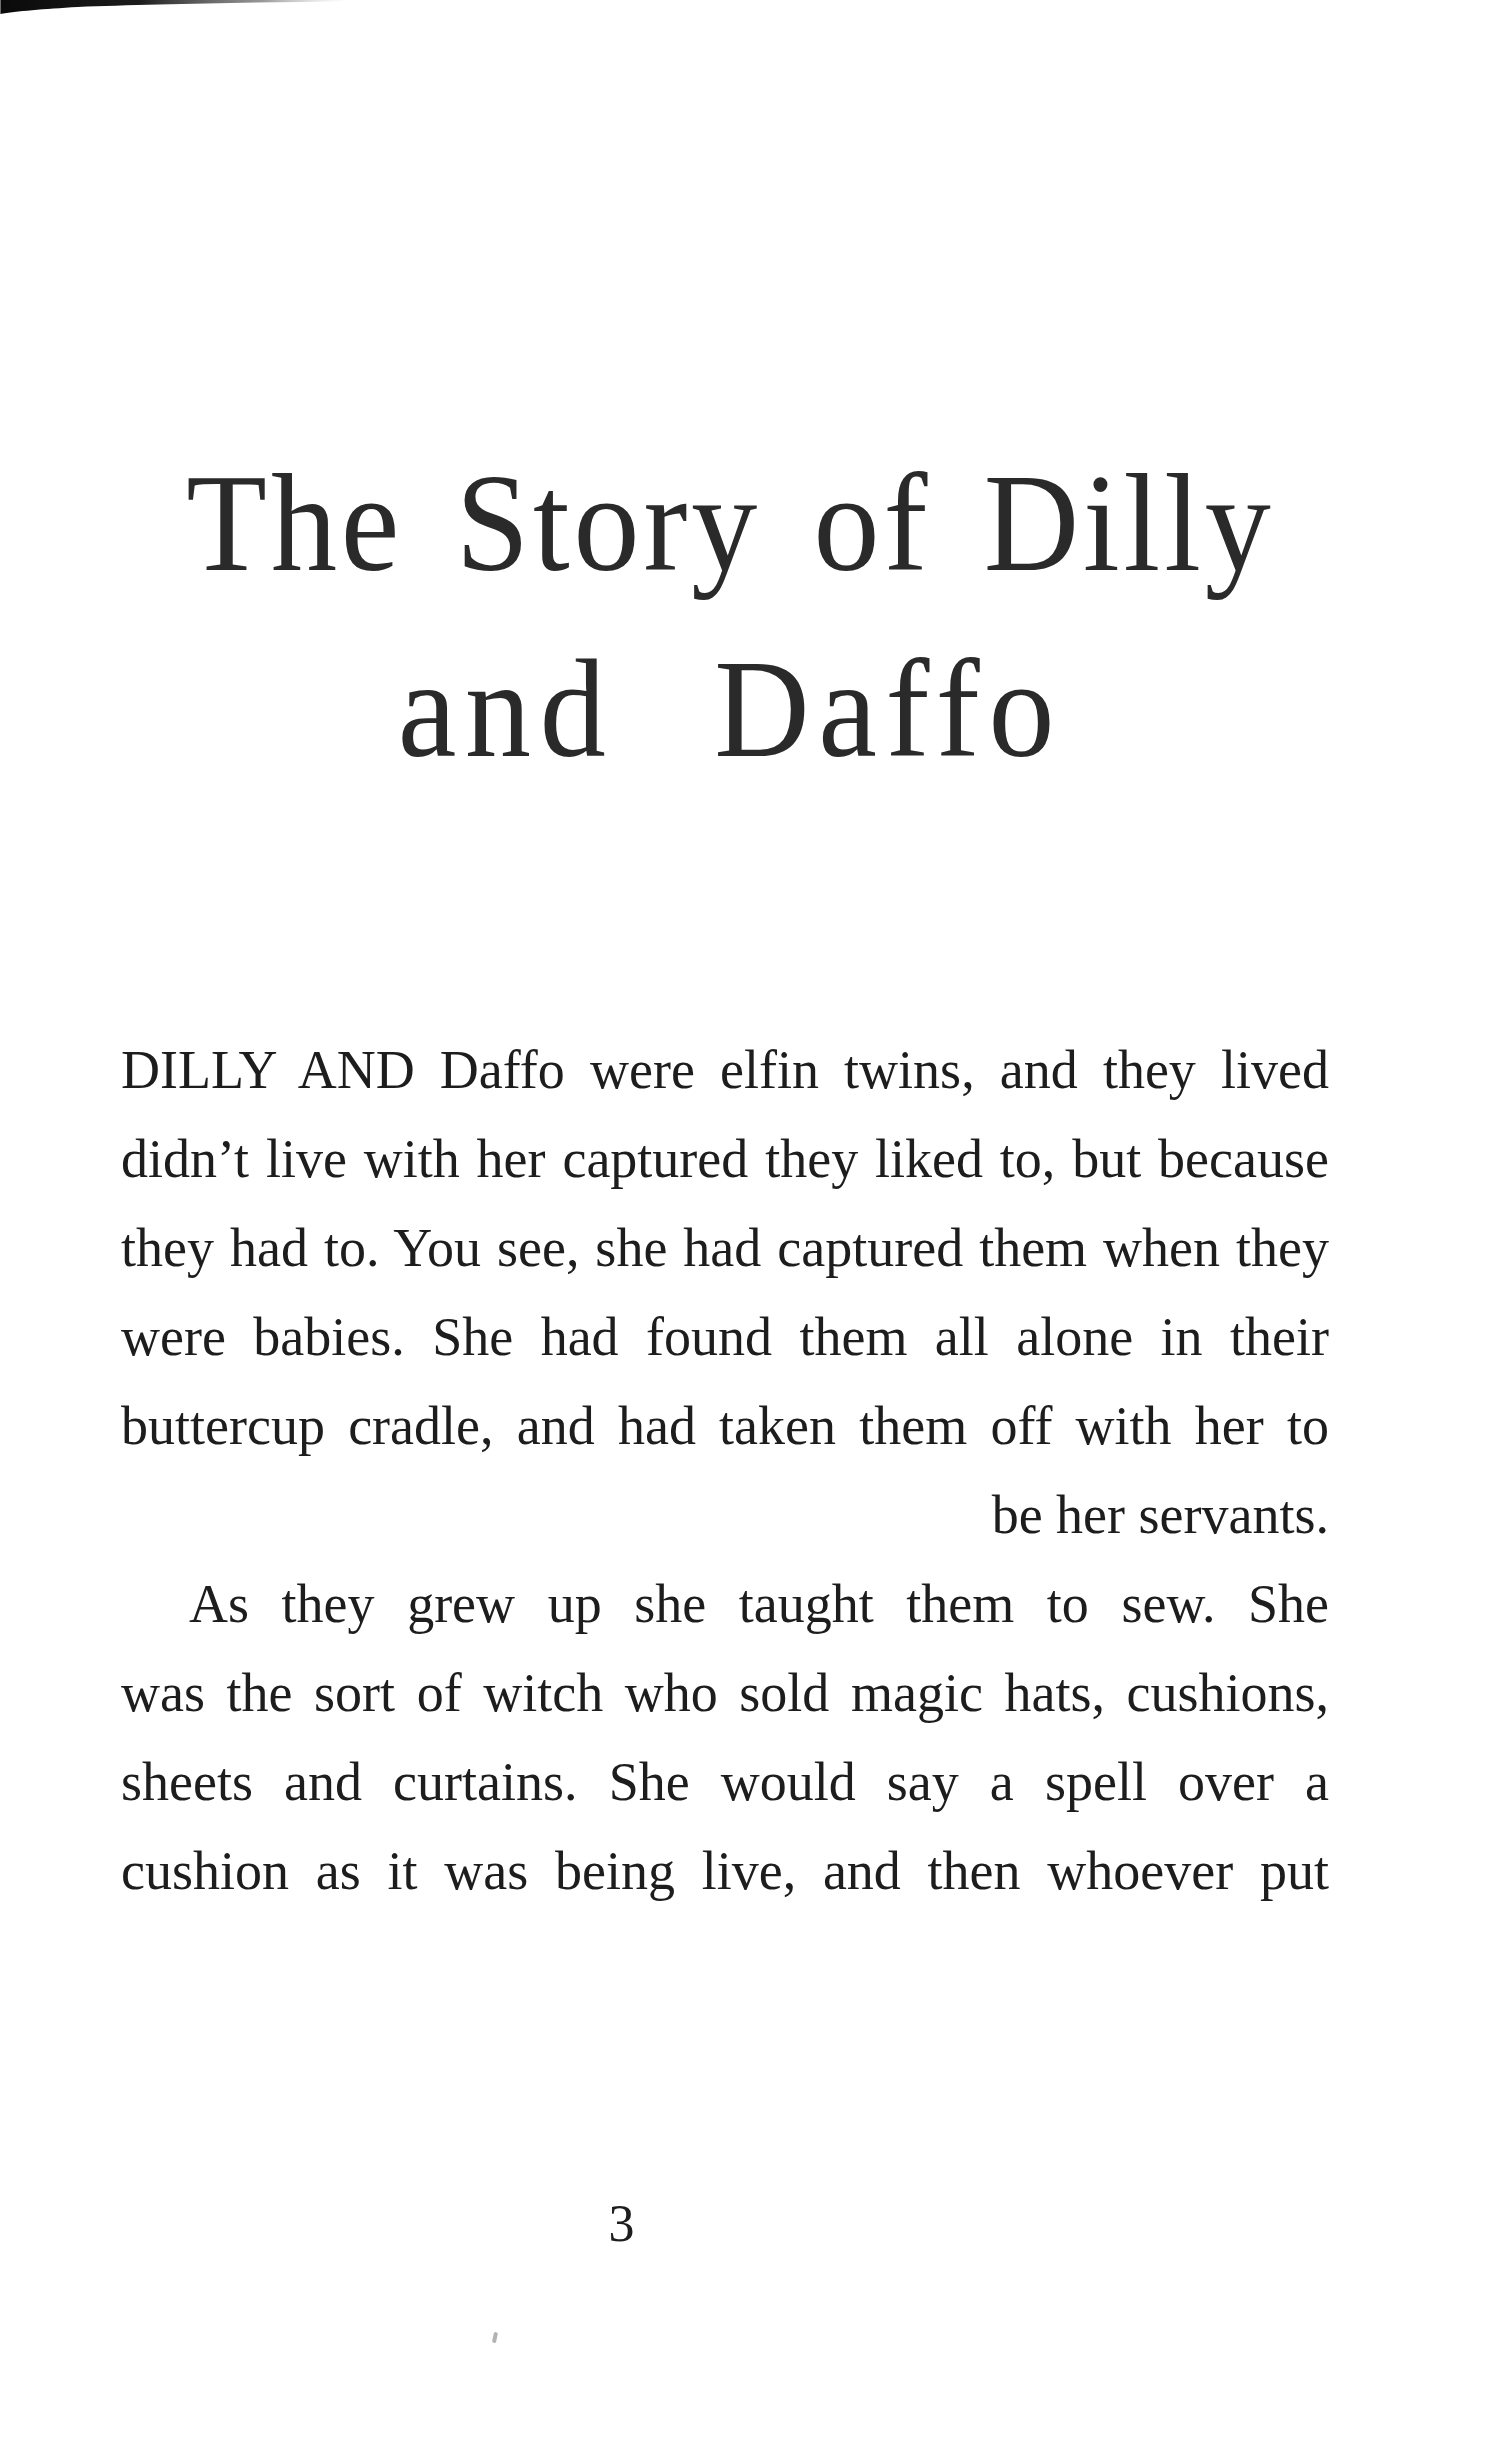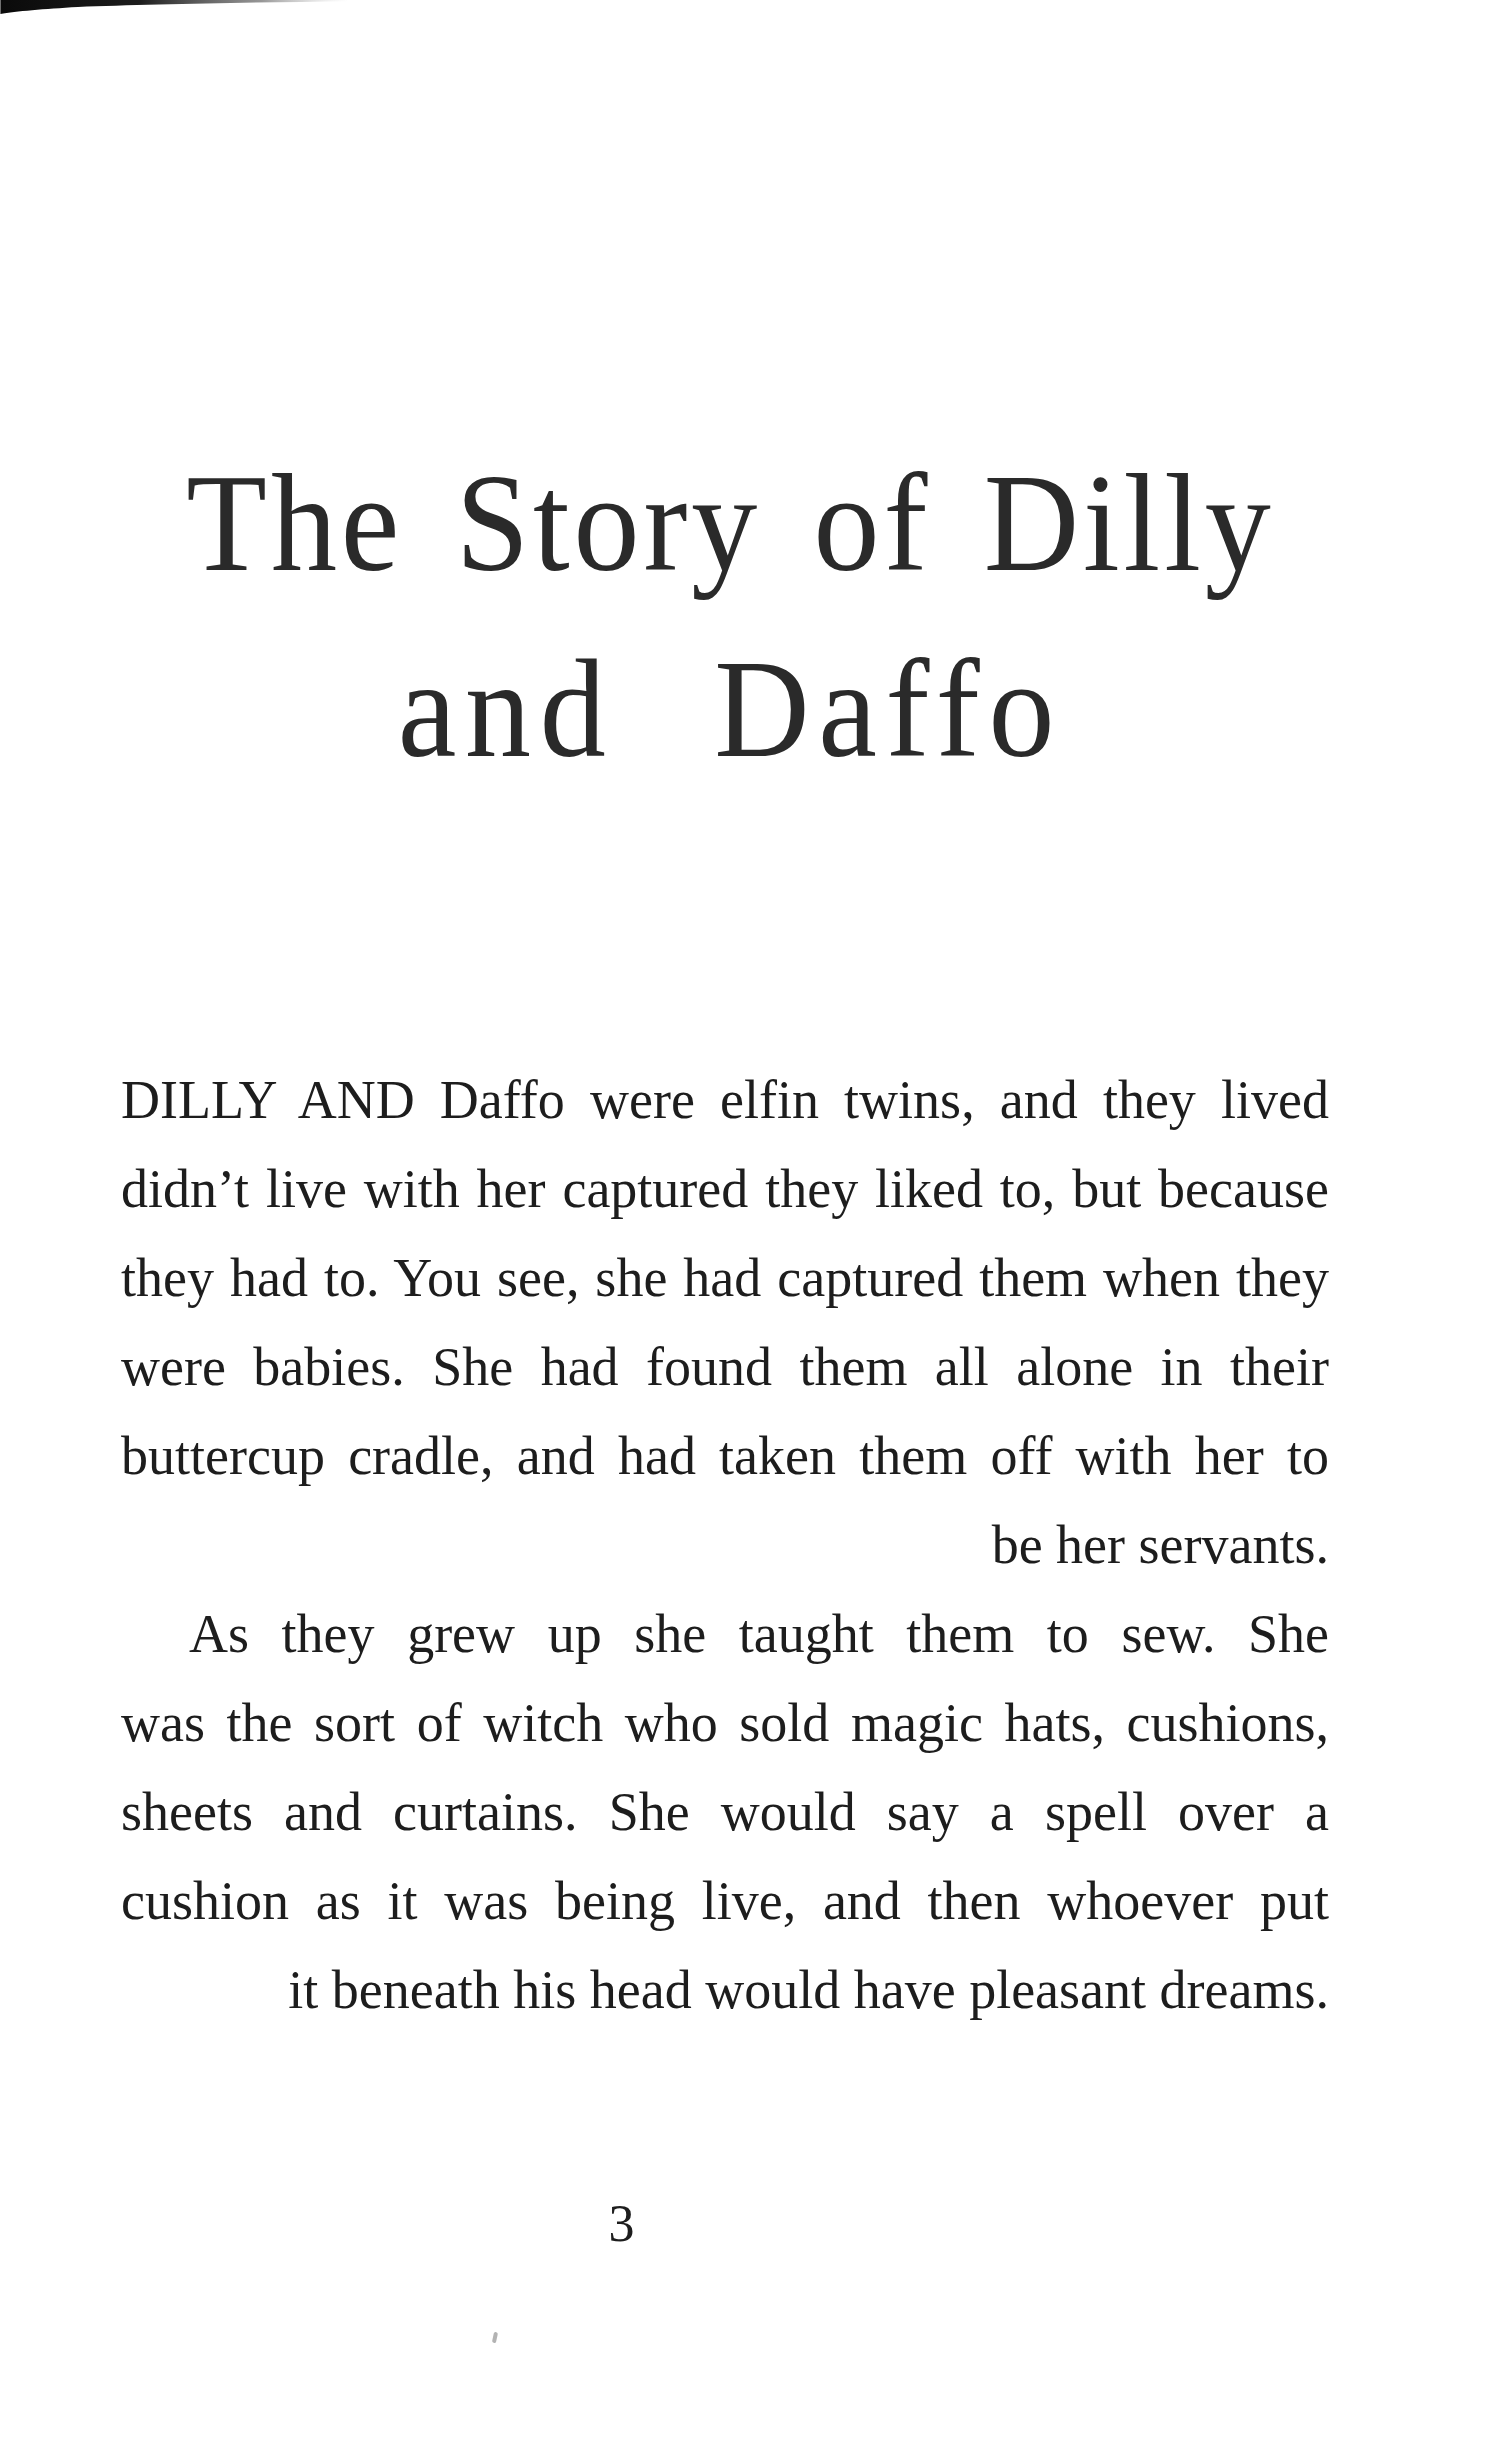--- a/index.html
+++ b/index.html
@@ -45,21 +45,21 @@
   }
   .title-line-2{
     letter-spacing:8.7px;
     word-spacing:58px;
     transform:scaleY(1.06);
     transform-origin:top center;
     display:block;
   }
   .body-block{
     position:absolute;
-    top:1056px;
+    top:1026px;
     left:121px;
     width:1208px;
     color:var(--ink);
     font-size:54px;
     line-height:89px;
   }
   .body-line{
     white-space:normal;
     text-align:right;
   }
@@ -118,21 +118,20 @@
       <div class="body-line justify">DILLY AND Daffo were elfin twins, and they lived</div>
       <div class="body-line justify">didn’t live with her captured they liked to, but because</div>
       <div class="body-line justify">they had to. You see, she had captured them when they</div>
       <div class="body-line justify">were babies. She had found them all alone in their</div>
       <div class="body-line justify">buttercup cradle, and had taken them off with her to</div>
       <div class="body-line">be her servants.</div>
       <div class="body-line justify indent">As they grew up she taught them to sew. She</div>
       <div class="body-line justify">was the sort of witch who sold magic hats, cushions,</div>
       <div class="body-line justify">sheets and curtains. She would say a spell over a</div>
       <div class="body-line justify">cushion as it was being live, and then whoever put</div>
-      <div class="body-line">it beneath his head would have pleasant dreams.</div>
     </div>
 
   <div class="page-number">3</div>
 
   <div class="ink-speck"></div>
 
 </div>
 
 
 </body></html>

